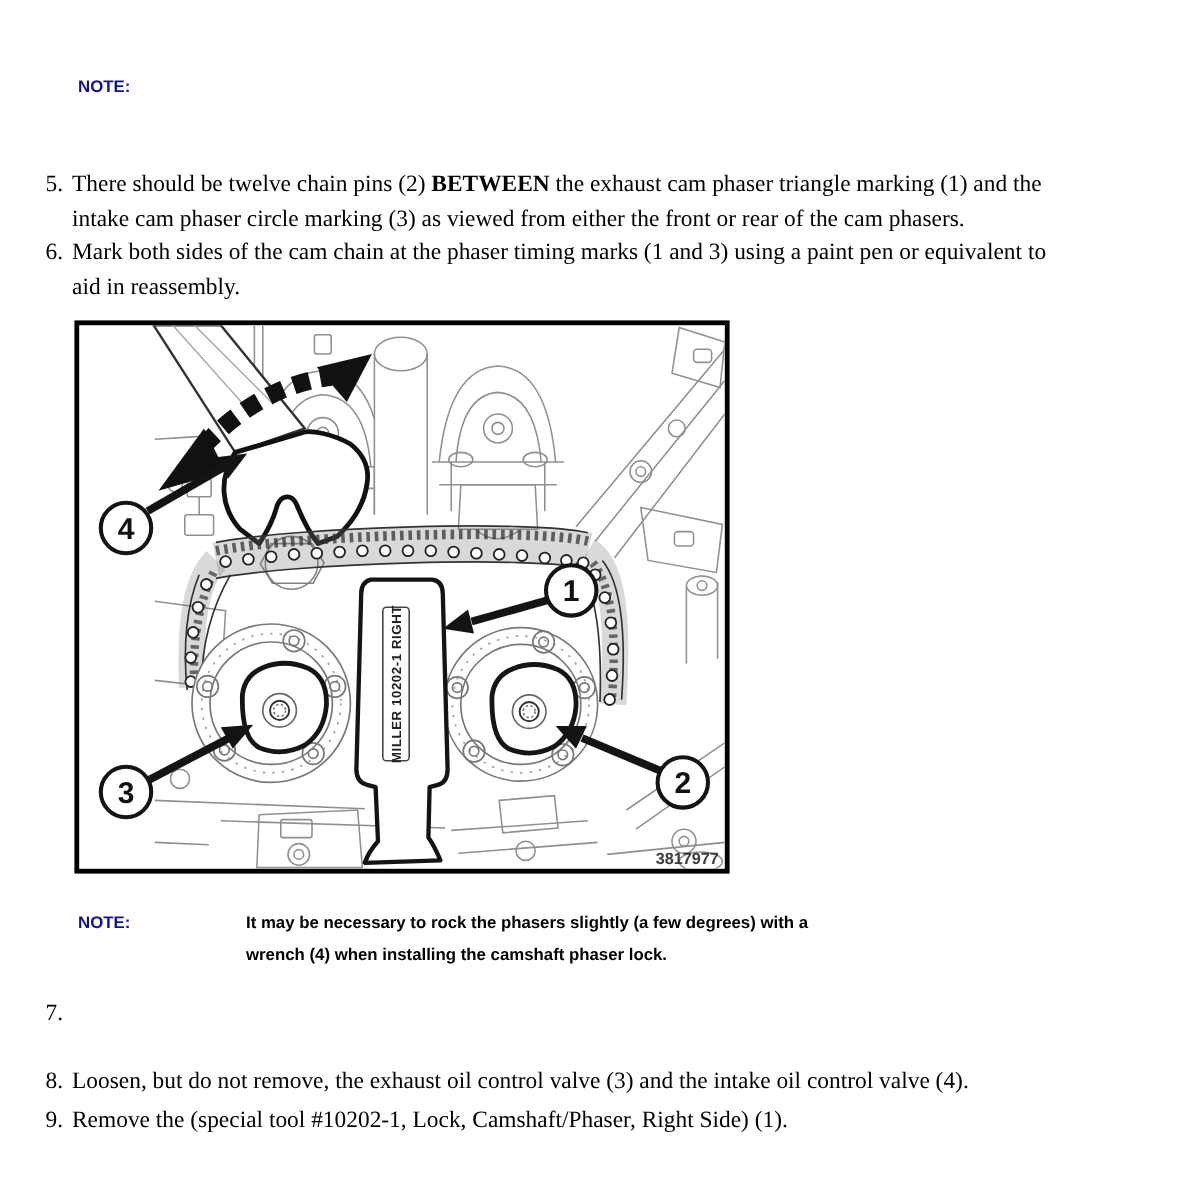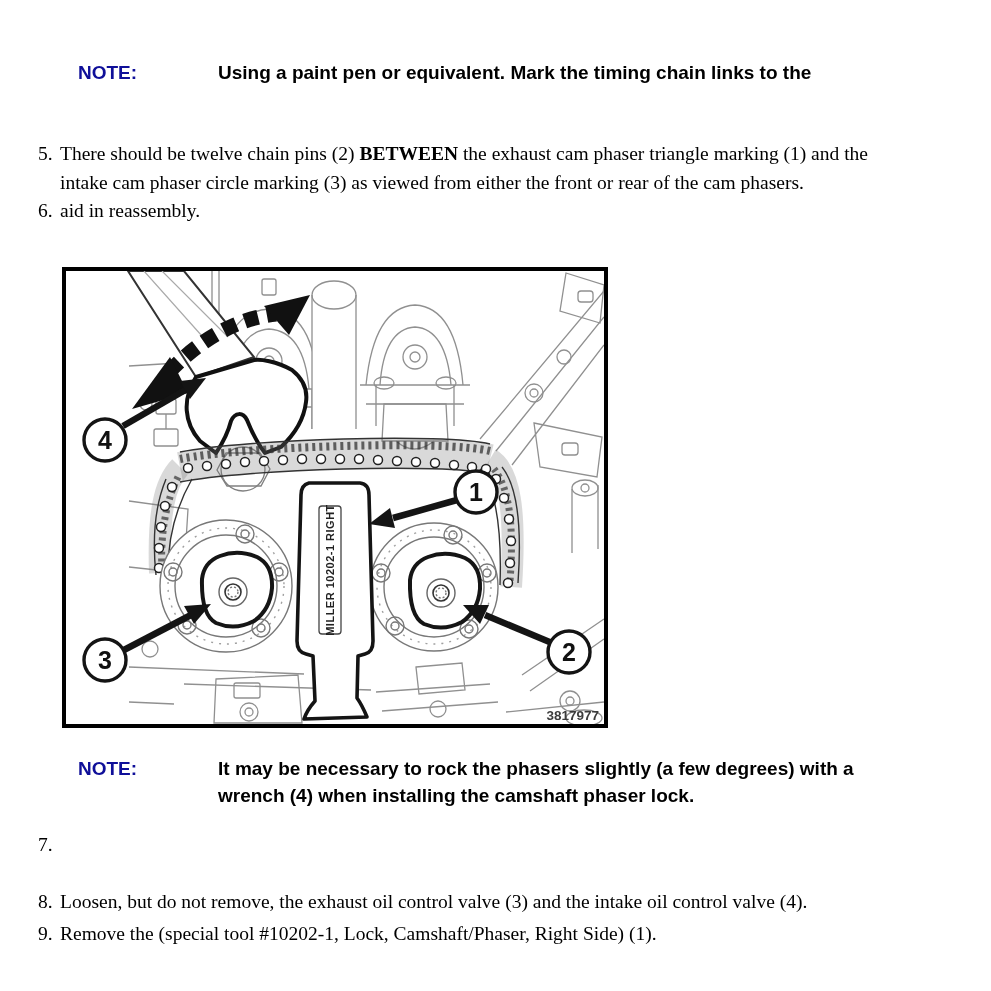--- a/index.html
+++ b/index.html
@@ -1,23 +1,23 @@
 <!DOCTYPE html>
 <html><head>
 <meta charset="utf-8">
 <style>
   html,body{margin:0;padding:0;}
   body{
     width:991px;height:991px;background:#ffffff;position:relative;
     font-family:"Liberation Serif", serif;color:#000;overflow:hidden;
   }
   .note{
-    position:absolute;left:78px;display:flex;
+    position:absolute;left:65px;display:flex;
     font-family:"Liberation Sans", sans-serif;font-weight:bold;
-    font-size:19px;line-height:27px;
+    font-size:14px;line-height:27px;
   }
   .note-label{width:140px;flex:none;}
   .note-text span{display:block;color:#000;}
   .step{
     position:absolute;left:38px;width:925px;display:flex;
     font-size:19.5px;line-height:28.5px;
   }
   .step-num{width:22px;flex:none;}
   .step-body{flex:1;}
   .step-body .line{display:block;}
@@ -36,35 +36,35 @@
   .fig-num{
     font-family:"Liberation Sans", sans-serif;font-weight:bold;font-size:13.5px;fill:#3c3c3c;
   }
 </style>
 </head>
 <body>
 
 <div class="note" style="top:59px;">
   <div class="note-label" style="color: rgb(15, 15, 153);">NOTE:</div>
   <div class="note-text">
-    <span>Using a paint pen or equivalent. Mark the timing chain links to the</span>
   </div>
 </div>
 
 <div class="step" style="top:140px;">
   <span class="step-num">5.</span>
   <span class="step-body">
     <span class="line"><span>There should be twelve chain pins (2) </span><span class="b">BETWEEN</span><span> the exhaust cam phaser triangle marking (1) and the</span></span>
     <span class="line">intake cam phaser circle marking (3) as viewed from either the front or rear of the cam phasers.</span>
   </span>
 </div>
 
 <div class="step" style="top:197px;">
   <span class="step-num">6.</span>
   <span class="step-body">
+    <span class="line">Mark both sides of the cam chain at the phaser timing marks (1 and 3) using a paint pen or equivalent to</span>
     <span class="line">aid in reassembly.</span>
   </span>
 </div>
 
 <div class="figure">
 <svg viewBox="0 0 538 453" preserveAspectRatio="none">
 
   <g stroke="#909090" stroke-width="1.3" fill="none">
     <path d="M63,95 L112,92"></path>
     <circle cx="80" cy="133" r="6"></circle>

